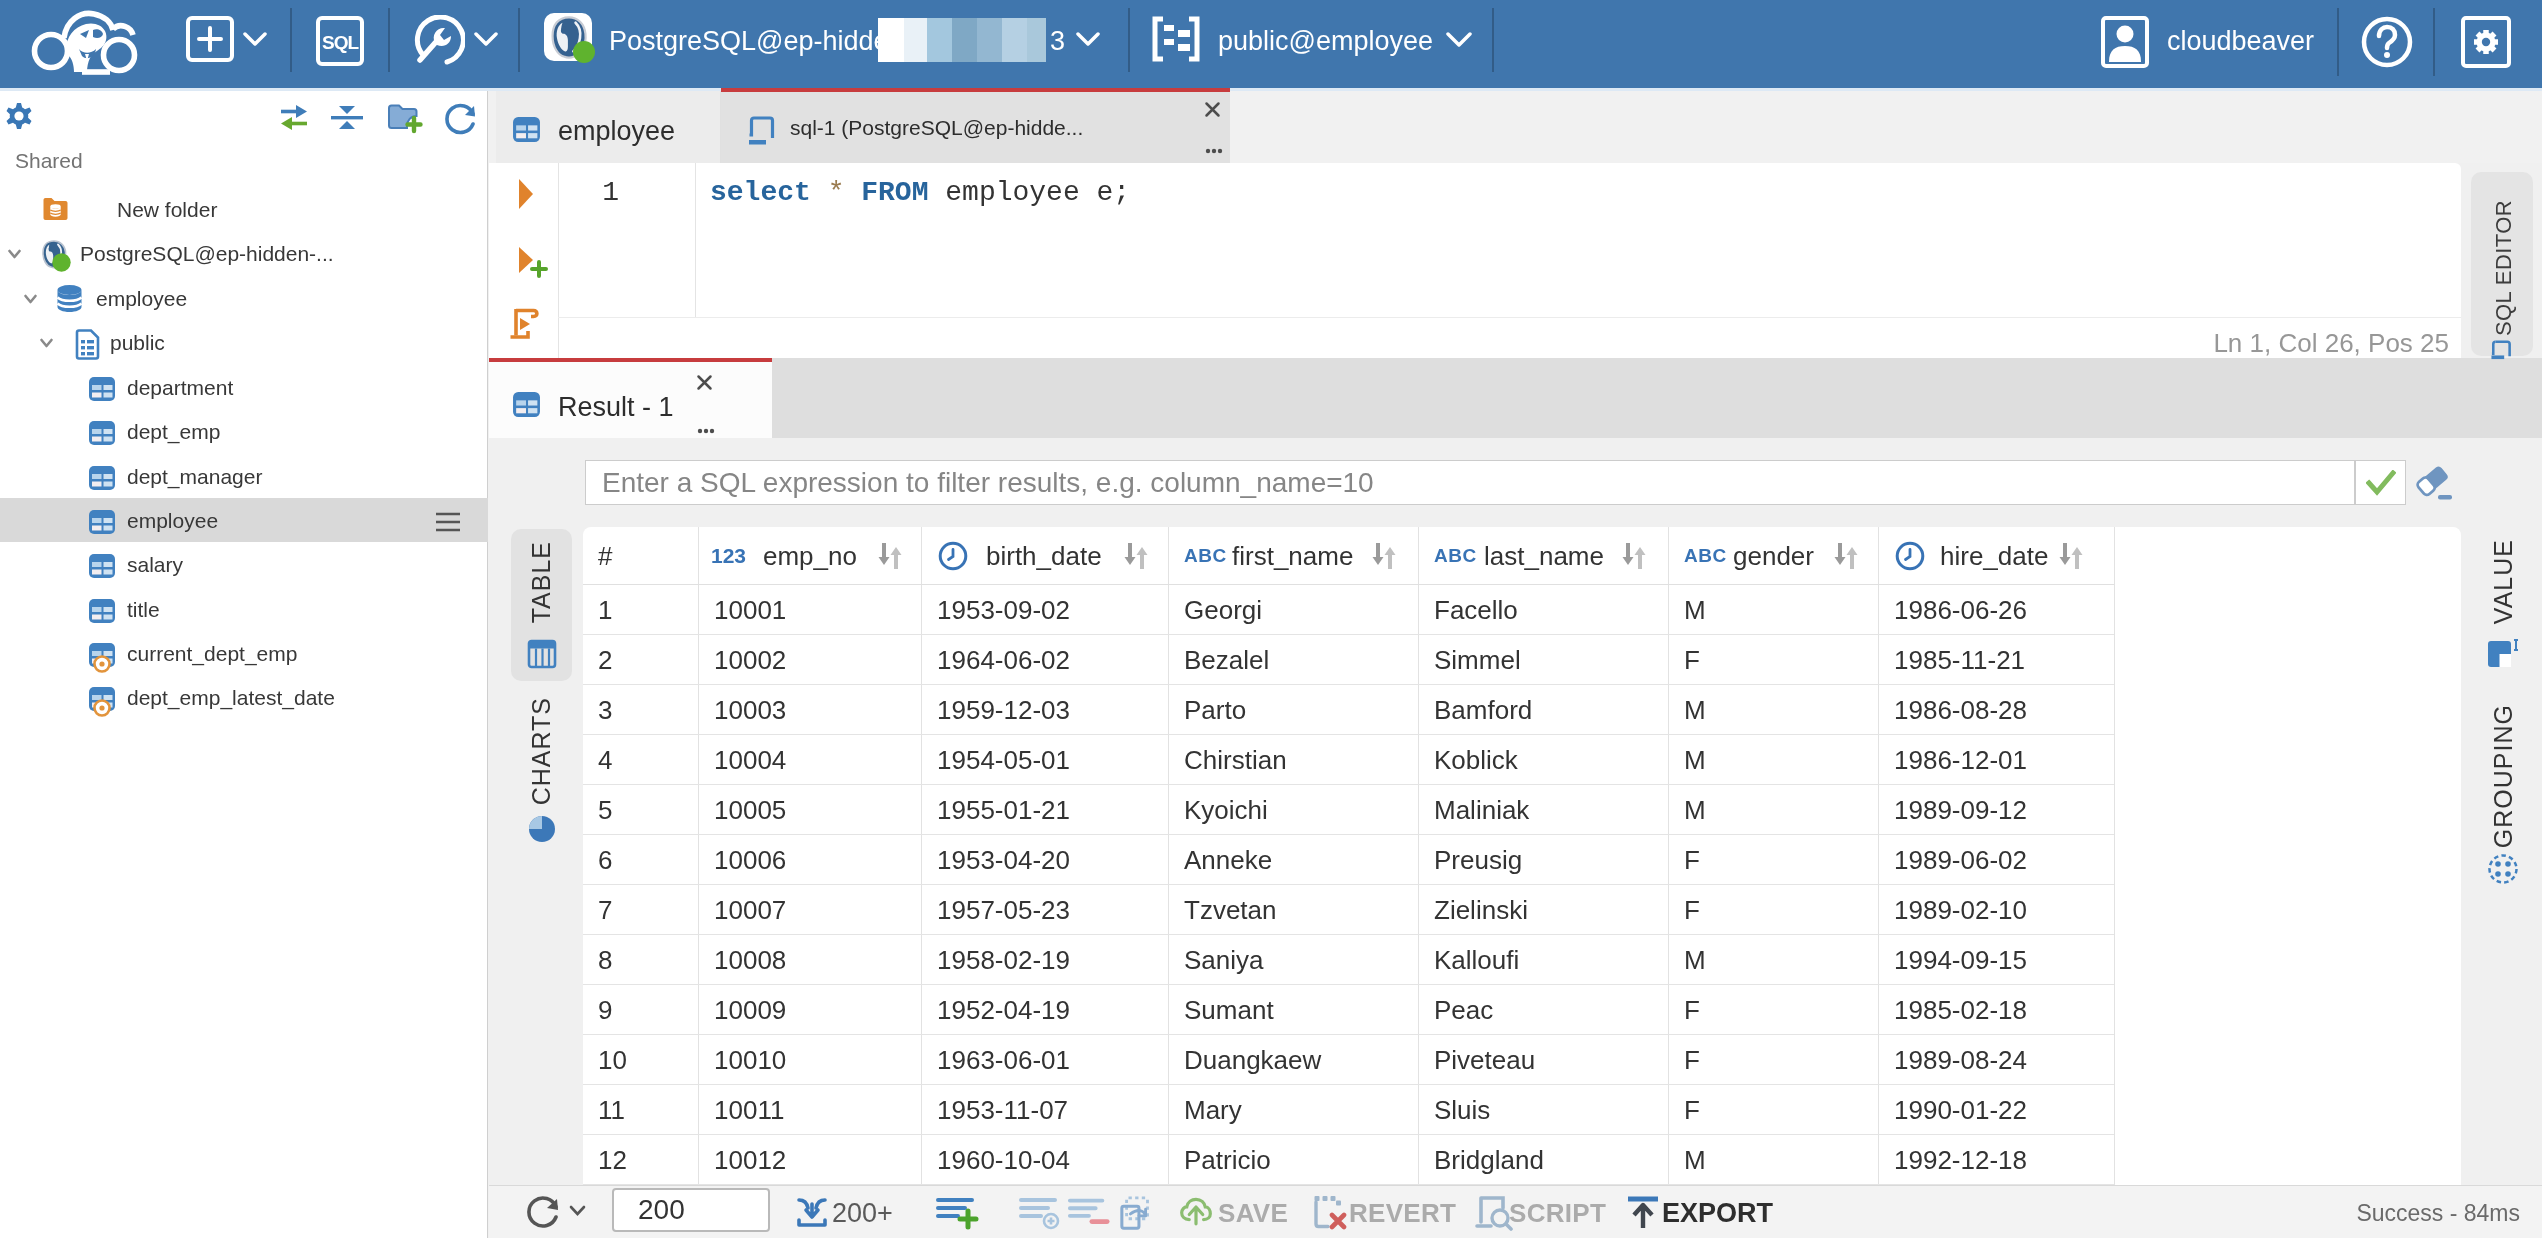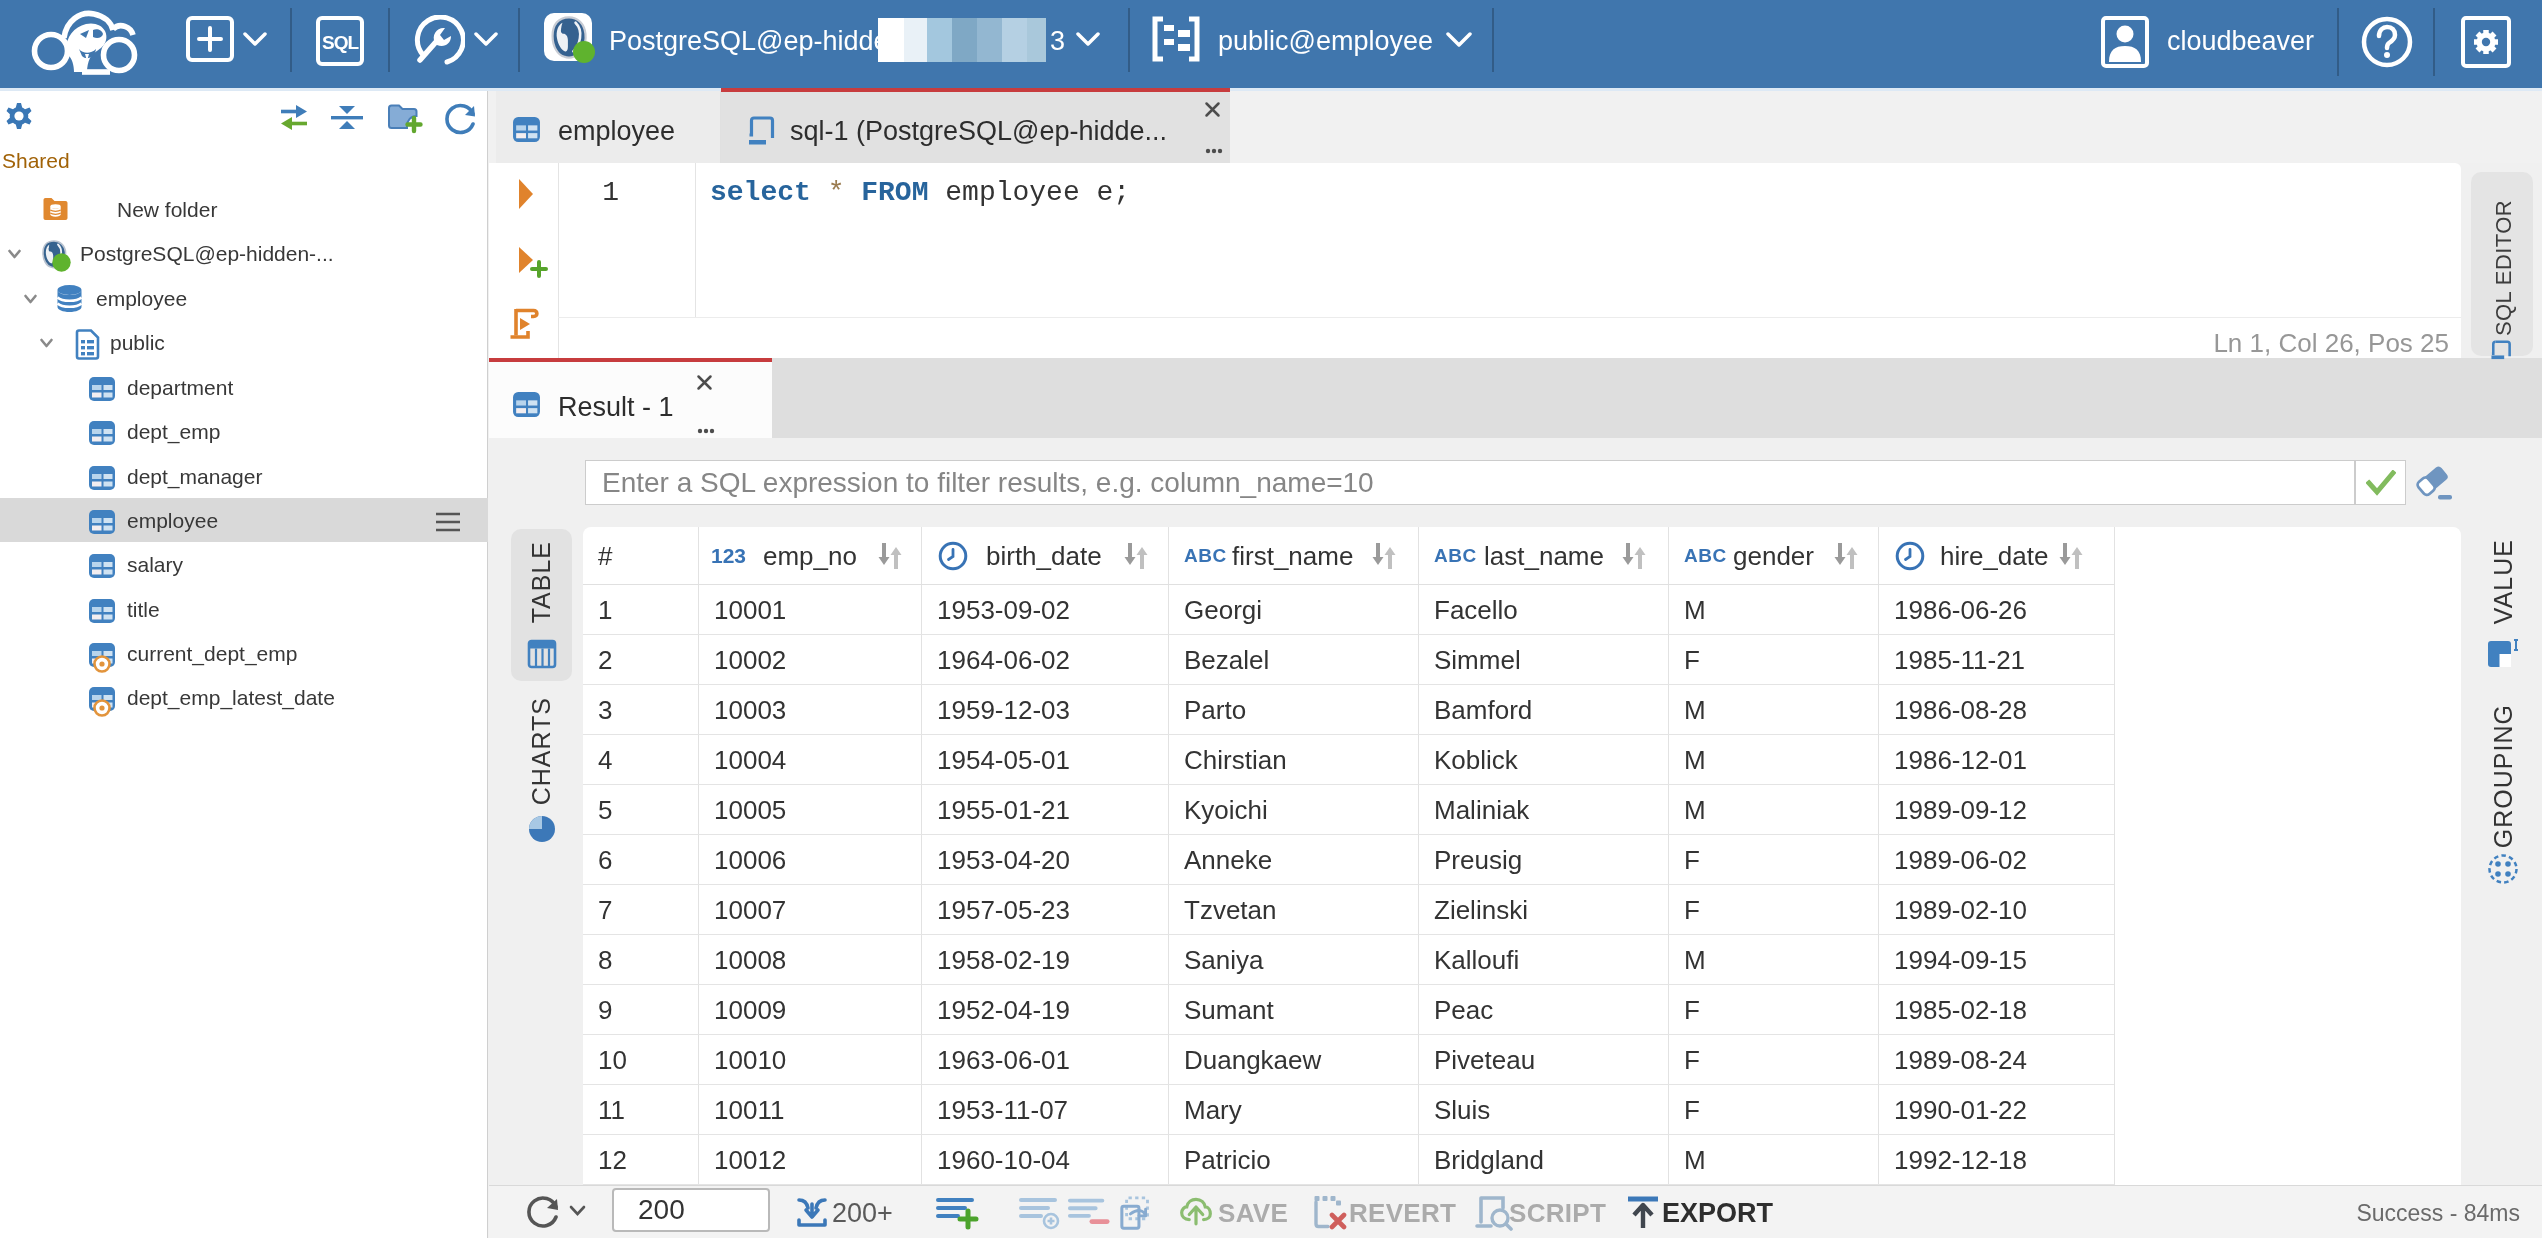--- a/index.html
+++ b/index.html
@@ -184,21 +184,21 @@
     <path d="M10 25 H26 L18 17 Z" fill="#3f7db9"></path>
   </svg>
   <svg class="abs" style="left:387px;top:12px;" width="36" height="31" viewBox="0 0 36 31">
     <path d="M2 5 C2 3.5 3 2.5 4.5 2.5 H12 L15.5 6 H27 C28.5 6 29.5 7 29.5 8.5 V13 C24 13 20 17.5 20 23 L20 25 H4.5 C3 25 2 24 2 22.5 Z" fill="#85acd6" stroke="#4a7fb8" stroke-width="2"></path>
     <path d="M27 15 V28 M20.5 21.5 H33.5" stroke="#62a72e" stroke-width="4.4" stroke-linecap="round"></path>
   </svg>
   <svg class="abs" style="left:443px;top:12px;" width="34" height="32" viewBox="0 0 34 32">
     <path d="M30 11 A13.5 13.5 0 1 0 30 21" fill="none" stroke="#3f7db9" stroke-width="3.6" stroke-linecap="round"></path>
     <path d="M31 3 L32 13.5 L22 12 Z" fill="#3f7db9"></path>
   </svg>
-  <div class="abs" style="left:2px;top:58px;color:#a16207;">Shared</div>
+  <div class="abs" style="left:15px;top:58px;color:#737373;">Shared</div>
 
   <div class="abs" style="left:0;top:407px;width:488px;height:44px;background:#d9d9d9;"></div>
 
   <svg class="abs" style="left:42px;top:105px" width="27" height="26" viewBox="0 0 27 26">
     <path d="M1.5 4 C1.5 2.8 2.3 2 3.5 2 H9.5 L12.5 5 H23.5 C24.7 5 25.5 5.8 25.5 7 V22 C25.5 23.2 24.7 24 23.5 24 H3.5 C2.3 24 1.5 23.2 1.5 22 Z" fill="#e0882f"></path>
     <g fill="#fff">
           <ellipse cx="13.5" cy="10.5" rx="5.2" ry="2.2"></ellipse>
           <path d="M8.3 10.5 V18.5 C8.3 19.7 10.6 20.7 13.5 20.7 C16.4 20.7 18.7 19.7 18.7 18.5 V10.5 C18.7 11.7 16.4 12.7 13.5 12.7 C10.6 12.7 8.3 11.7 8.3 10.5 Z"></path>
         </g>
     <path d="M8.3 14 C9.5 15 12 15.3 13.5 15.3 C15 15.3 17.5 15 18.7 14" stroke="#e0882f" stroke-width="1.2" fill="none"></path>
@@ -300,21 +300,21 @@
   <svg class="abs" style="left:23px;top:27px" width="29" height="29" viewBox="0 0 28 28">
         <use href="#i-table"></use>
       </svg>
   <div class="abs" style="left:69px;top:28px;font-size:27px;color:#2d2d2d;">employee</div>
   <div class="abs" style="left:232px;top:0;width:509px;height:75px;background:#e1e1e1;border-top:4px solid #c73c3e;">
     <svg class="abs" style="left:25px;top:23px" width="31" height="32" viewBox="0 0 31 32">
       <path d="M8 3 H24 C25.6 3 26.5 4 26.5 5.5 V23" fill="none" stroke="#4181c0" stroke-width="3.2"></path>
       <path d="M8 3 C6.4 3 5.5 4 5.5 5.5 V20 H3.5" fill="none" stroke="#4181c0" stroke-width="3.2"></path>
       <rect x="3" y="25" width="17" height="4.5" fill="#4181c0"></rect>
     </svg>
-    <div class="abs" style="left:69px;top:24px;font-size:27px;color:#2d2d2d;">sql-1 (PostgreSQL@ep-hidde...</div>
+    <div class="abs" style="left:69px;top:24px;font-size:21px;color:#2d2d2d;">sql-1 (PostgreSQL@ep-hidde...</div>
     <svg class="abs" style="left:483px;top:9px" width="17" height="17" viewBox="0 0 17 17">
           <path d="M2.5 2.5 L14.5 14.5 M14.5 2.5 L2.5 14.5" stroke="#4d4d4d" stroke-width="2.5" stroke-linecap="round"></path>
         </svg>
     <svg class="abs" style="left:484px;top:56px" width="18" height="6" viewBox="0 0 18 6">
           <g fill="#4d4d4d">
             <circle cx="3" cy="3" r="2.2"></circle>
             <circle cx="9" cy="3" r="2.2"></circle>
             <circle cx="15" cy="3" r="2.2"></circle>
           </g>
         </svg>

